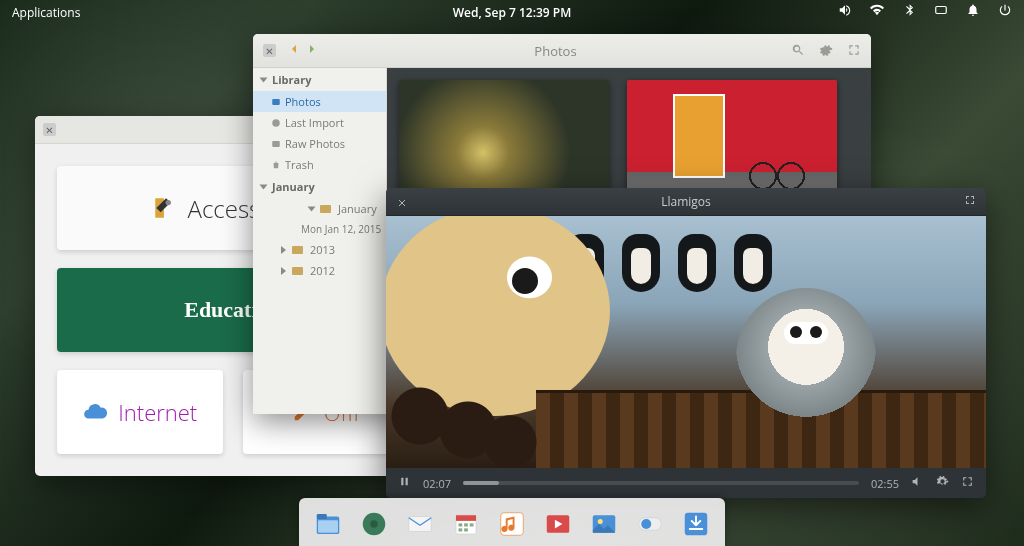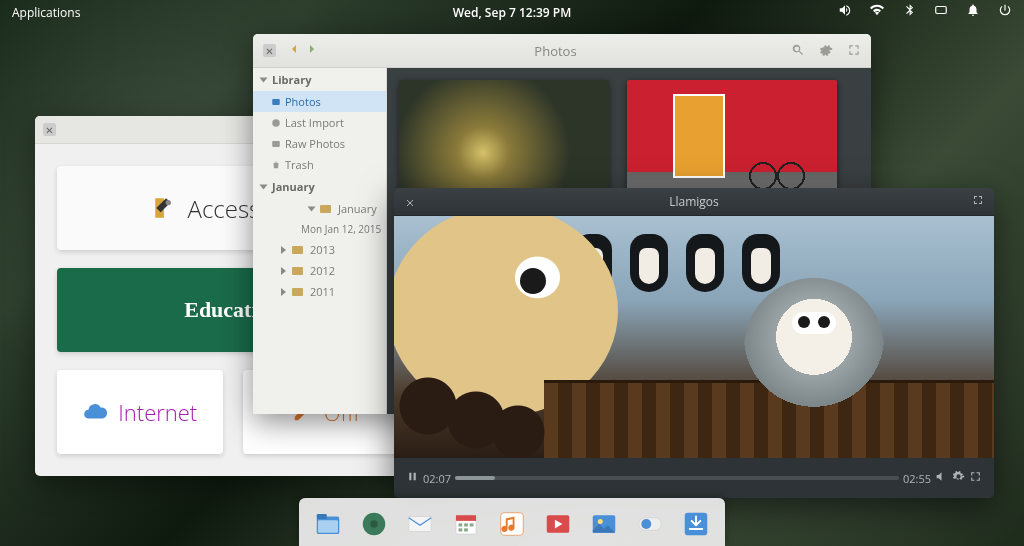--- a/index.html
+++ b/index.html
@@ -48,37 +48,37 @@
 .sb-sub2 { padding-left: 56px; }
 .sb-sub3 { padding-left: 48px; font-size: 10px; }
 .photos-content { flex: 1; background: #3a3f41; padding: 12px; display: flex; gap: 18px; align-items: flex-start; }
 .thumb { width: 210px; height: 132px; border-radius: 2px; box-shadow: 0 2px 6px rgba(0,0,0,0.5); }
 .thumb.a { background: radial-gradient(circle at 40% 55%, #d4c168 0%, #8a7a3a 18%, #2d3528 60%), #252a22; }
 .thumb.b { background: linear-gradient(to bottom, #cb2030 0%, #cb2030 70%, #666 70%, #888 100%); position: relative; }
 .thumb.b::before { content:""; position:absolute; left:46px; top:14px; width:48px; height:80px; background:#e8a030; border:2px solid #fff;}
 .thumb.b::after { content:""; position:absolute; right:32px; bottom:18px; width:56px; height:36px; background: radial-gradient(circle at 25% 50%, transparent 12px, #222 12px, #222 14px, transparent 14px), radial-gradient(circle at 75% 50%, transparent 12px, #222 12px, #222 14px, transparent 14px);}
 
 
-.video-window { position: absolute; left: 394px; top: 188px; width: 600px; height: 310px; background: #2d3336; border-radius: 5px; box-shadow: 0 10px 35px rgba(0,0,0,0.55); z-index: 30; display: flex; flex-direction: column; }
+.video-window { position: absolute; left: 386px; top: 188px; width: 600px; height: 310px; background: #2d3336; border-radius: 5px; box-shadow: 0 10px 35px rgba(0,0,0,0.55); z-index: 30; display: flex; flex-direction: column; }
 .video-hdr { height: 28px; background: linear-gradient(#3a4043,#2d3336); border-radius: 5px 5px 0 0; display: flex; align-items: center; padding: 0 10px; color: #c8cbcd; font-size: 12px; border-bottom: 1px solid #22272a;}
 .video-hdr .vclose { width:12px; height:12px; }
 .video-hdr .title { flex:1; text-align:center; }
 .video-frame { flex: 1; background: linear-gradient(180deg, #a8c0d0 0%, #8aa5b8 35%, #4a3828 75%, #2a1e14 100%); position: relative; overflow: hidden; }
 
 .llama { position:absolute; left:-6px; top:-10px; width:230px; height:210px; background: radial-gradient(ellipse at 65% 34%, #fff 22px, transparent 23px), radial-gradient(ellipse at 50% 50%, #e0c488 120px, transparent 121px); border-radius: 50%; }
 .llama::after{content:"";position:absolute;left:132px;top:62px;width:26px;height:26px;border-radius:50%;background:#1a1a1a;}
 .chick { position:absolute; right:110px; bottom:40px; width:140px; height:140px; border-radius:50%; background: radial-gradient(circle at 50% 42%, #f4f0e8 38px, #9aa4a6 38px, #7c8688 70px, transparent 70px);}
 .chick::before{content:"";position:absolute;left:48px;top:34px;width:44px;height:22px;background:#fff;border-radius:12px;}
 .chick::after{content:"";position:absolute;left:54px;top:38px;width:12px;height:12px;border-radius:50%;background:#1a1a1a;box-shadow:20px 0 #1a1a1a;}
 .pengrow { position:absolute; left:180px; top:18px; display:flex; gap:18px;}
 .peng { width:38px; height:58px; background:#15181a; border-radius:18px 18px 22px 22px; position:relative;}
 .peng::before{content:"";position:absolute;left:9px;top:14px;width:20px;height:36px;background:#f2ede4;border-radius:10px 10px 14px 14px;}
 .logs { position:absolute; left:150px; bottom:0; right:0; height:78px; background: repeating-linear-gradient(90deg, #5a3a1e 0 14px, #3e2712 14px 28px); border-top:3px solid #2a1a0c;}
 .cookies { position:absolute; left:0; bottom:0; width:160px; height:100px; background: radial-gradient(circle at 34px 48px, #2a1c12 28px, transparent 29px), radial-gradient(circle at 82px 62px, #2a1c12 28px, transparent 29px), radial-gradient(circle at 124px 74px, #2a1c12 26px, transparent 27px);}
-.video-ctrl { height: 40px; background: #2d3336; display: flex; align-items: center; padding: 0 12px; gap: 4px; color: #aeb4b7; font-size: 11px; border-radius: 0 0 5px 5px;}
+.video-ctrl { height: 30px; background: #2d3336; display: flex; align-items: center; padding: 0 12px; gap: 12px; color: #aeb4b7; font-size: 11px; border-radius: 0 0 5px 5px;}
 .video-ctrl .bar { flex:1; height:4px; background:#474d50; border-radius:2px; position:relative;}
 .video-ctrl .bar::before{content:"";position:absolute;left:0;top:0;bottom:0;width:9%;background:#8e9598;border-radius:2px;}
 .video-ctrl svg { width:13px; height:13px; fill:#aeb4b7;}
 
 
 .dock { position: absolute; left: 50%; bottom: 0; transform: translateX(-50%); height: 48px; padding: 4px 10px 0; background: rgba(240,240,240,0.92); border-radius: 6px 6px 0 0; display: flex; gap: 8px; align-items: center; z-index: 200; box-shadow: 0 -1px 8px rgba(0,0,0,0.3);}
 .dock-item { width: 38px; height: 38px; border-radius: 6px; display: flex; align-items: center; justify-content: center; cursor: pointer; }
 .dock-item svg { width: 30px; height: 30px; }
 
 .tri { display:inline-block; width:0; height:0; border-top:4px solid transparent; border-bottom:4px solid transparent; border-left:5px solid #8a8a86; margin-right:2px;}
@@ -215,25 +215,20 @@
         </div>
       <div class="sb-item sb-sub1">
           <span class="tri"></span>
           <span class="fld"></span>
           <span>2013</span>
         </div>
       <div class="sb-item sb-sub1">
           <span class="tri"></span>
           <span class="fld"></span>
           <span>2012</span>
-        </div>
-      <div class="sb-item sb-sub1">
-          <span class="tri"></span>
-          <span class="fld"></span>
-          <span>2011</span>
         </div>
     </div>
     <div class="photos-content">
       <div class="thumb a"></div>
       <div class="thumb b"></div>
     </div>
   </div>
 </div>
 
 <div class="video-window">

